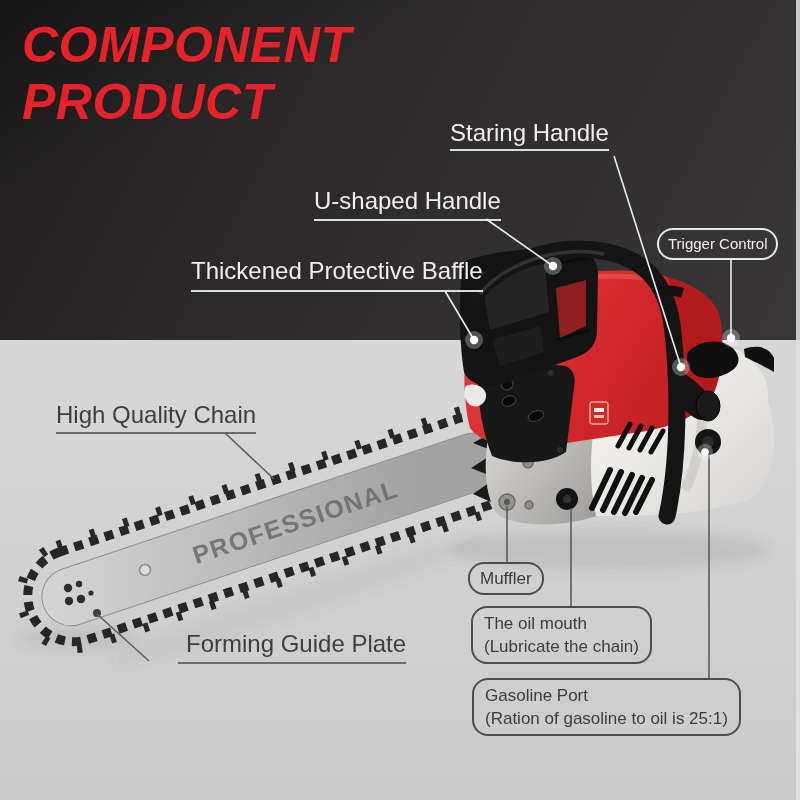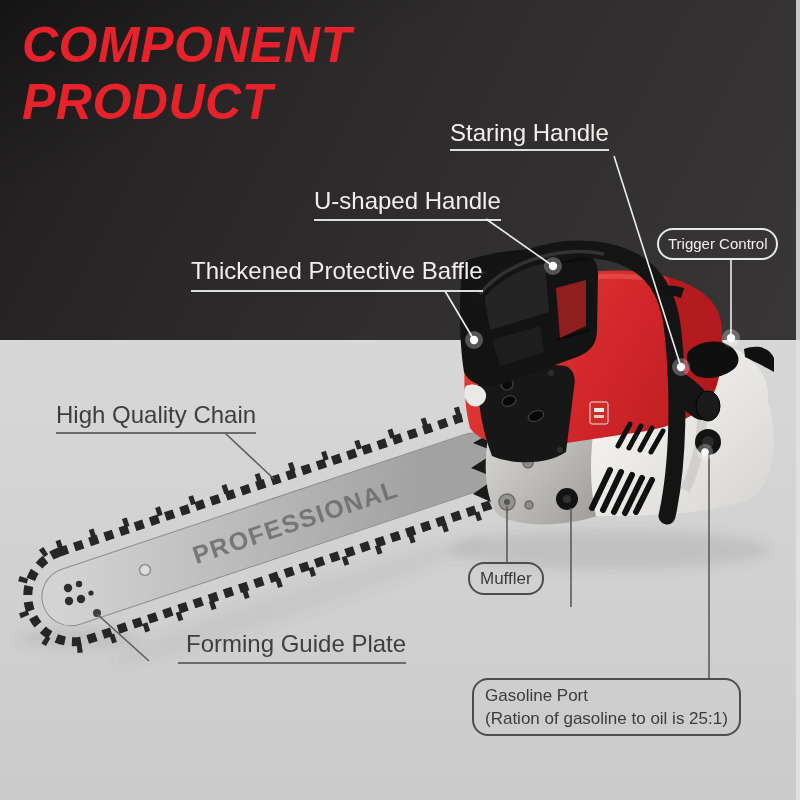--- a/index.html
+++ b/index.html
@@ -247,20 +247,24 @@
     <span class="callout-label light-text" style="left:144px;top:256px;padding-bottom:4px;margin-left:47px;">Thickened Protective Baffle</span>
 
     <span class="callout-box box-light" style="left:657px;top:228px;">Trigger Control</span>
 
     <span class="callout-label dark-text" style="left:20px;top:400px;padding-bottom:2px;margin-left:36px;">High Quality Chain</span>
 
     <span class="callout-label dark-text" style="left:148px;top:629px;padding-bottom:3px;padding-left:8px;margin-left:30px;">Forming Guide Plate</span>
 
     <span class="callout-box box-dark" style="left:468px;top:562px;padding:3px 10px;">Muffler</span>
 
+    <span class="callout-box box-dark" style="left:471px;top:606px;">
+      <div>The oil mouth</div>
+      <div>(Lubricate the chain)</div>
+    </span>
 
     <span class="callout-box box-dark" style="left:472px;top:678px;">
       <div>Gasoline Port</div>
       <div>(Ration of gasoline to oil is 25:1)</div>
     </span>
 
   </div>
 </div>
 
 </body></html>

